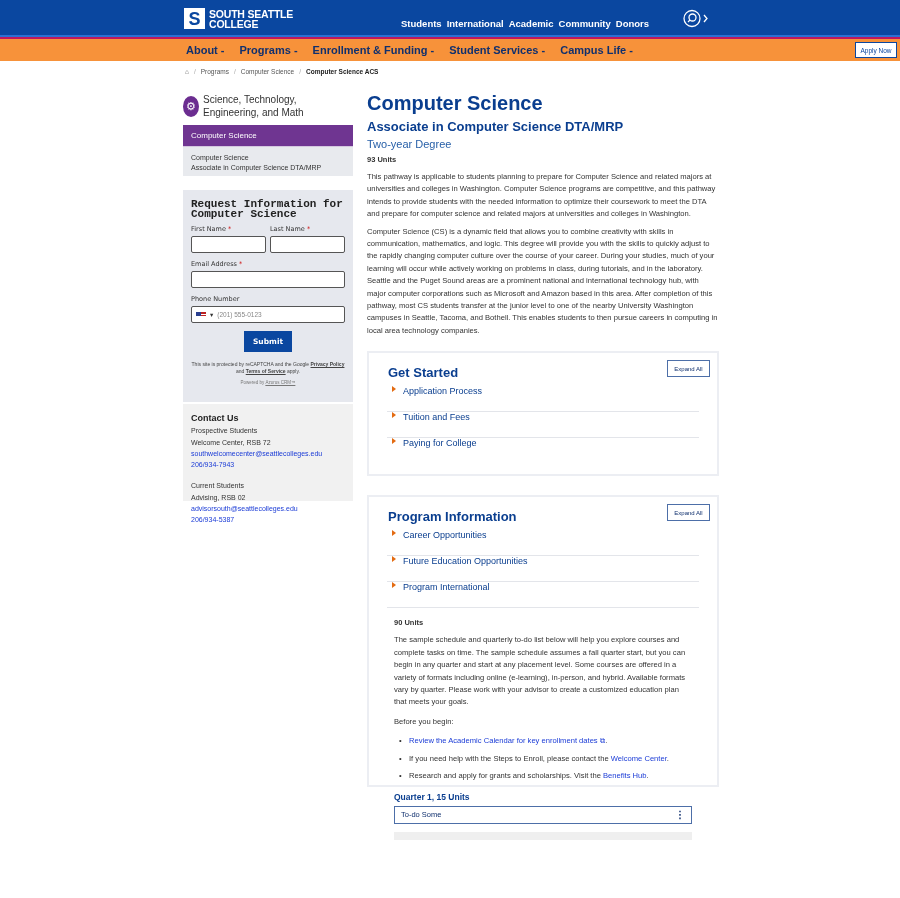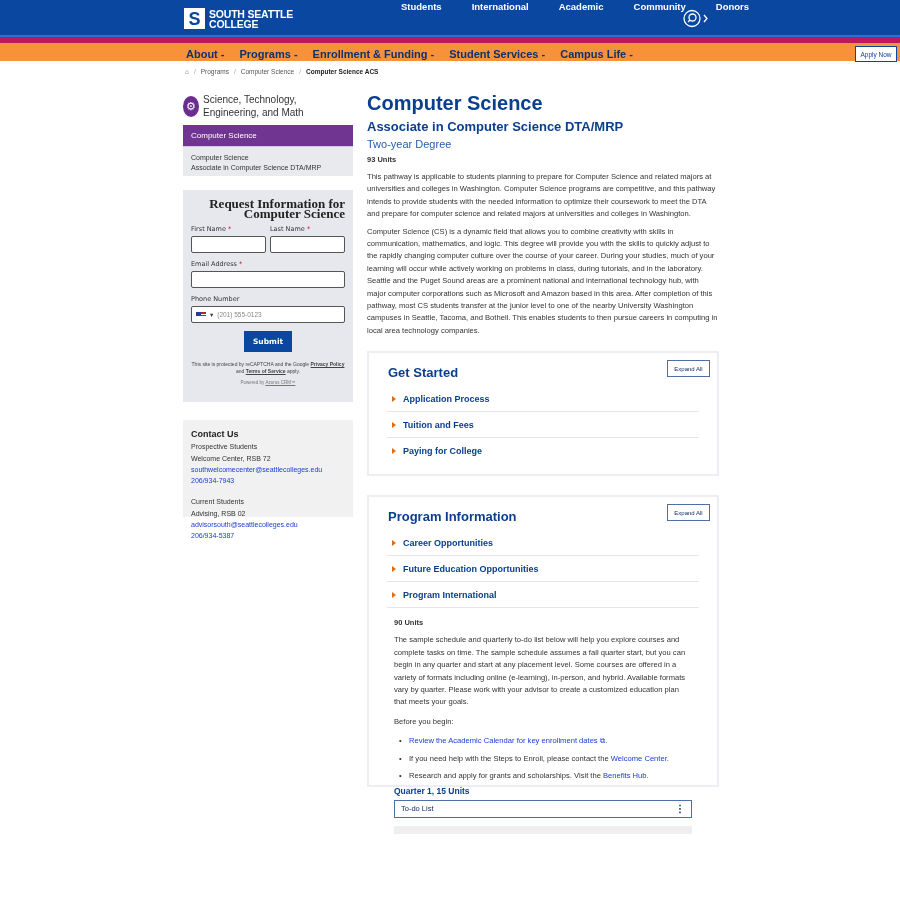--- a/index.html
+++ b/index.html
@@ -3,74 +3,74 @@
 <meta charset="utf-8">
 <style>
 *{box-sizing:border-box;margin:0;padding:0}
 body{width:900px;height:898px;overflow:hidden;background:#fff;font-family:"Liberation Sans",sans-serif;color:#333;font-size:8px}
 a{text-decoration:none}
 .topbar{height:37px;background:#0a47a0;position:relative;border-bottom:2px solid #2c6fd1}
 .logo{position:absolute;left:184px;top:8px;display:flex;align-items:center;gap:4px}
 .logo-mark{width:21px;height:21px;background:#fff;display:flex;align-items:center;justify-content:center}
 .logo-mark span{color:#0a47a0;font-weight:bold;font-size:18px;line-height:1}
 .logo-text{color:#fff;font-weight:bold;font-size:10.5px;line-height:10px;letter-spacing:-.2px}
-.topnav{position:absolute;left:401px;top:1px;display:flex;gap:30px}
+.topnav{position:absolute;left:401px;top:18px;display:flex;gap:5px}
 .topnav a{color:#fff;font-size:9.5px;font-weight:bold}
 .search-btn{position:absolute;left:683px;top:9px;width:27px;height:19px;display:flex;align-items:center;color:#fff}
-.orangebar{height:24px;background:#f7923a;position:relative;border-top:6px solid #be185d}
+.orangebar{height:24px;background:#f7923a;position:relative;border-top:2px solid #be185d}
 .mainnav{position:absolute;left:186px;top:5px;display:flex;gap:15px}
 .mainnav a{color:#10306e;font-size:11px;font-weight:bold}
 .apply-btn{position:absolute;left:855px;top:3px;width:42px;height:16px;background:#fff;border:1px solid #0a47a0;font-size:6.5px;color:#0a47a0;display:flex;align-items:center;justify-content:center}
 .breadcrumb{position:absolute;left:185px;top:68px;display:flex;gap:5px;font-size:6.5px;color:#555;align-items:center}
 .breadcrumb .sep{color:#aaa}
 .breadcrumb .cur{color:#222;font-weight:bold}
 .sidebar{position:absolute;left:183px;top:93px;width:170px}
 .dept{display:flex;gap:4px;align-items:flex-start;margin-bottom:6px}
 .dept-icon{width:21px;height:21px;border-radius:50%;background:#6b2d90;color:#fff;font-size:11px;display:flex;align-items:center;justify-content:center;margin-top:3px}
 .dept-name{font-size:10px;color:#333;line-height:13px}
 .side-active{background:#6f3591;color:#fff;font-size:8px;padding:6px 8px;height:21px}
 .side-sub{background:#e8eaee;font-size:7px;color:#333;padding:6px 8px;line-height:10px;height:30px;border-top:1px solid #d4c7df}
 .form-box{margin-top:14px;background:#e6e8ee;padding:9px 8px;height:212px}
-.form-title{font-family:Liberation Serif, serif;font-weight:bold;font-size:13px;text-align:right;color:#222;line-height:10px;margin-bottom:6px}
+.form-title{font-family:Liberation Mono, monospace;font-weight:bold;font-size:11px;text-align:left;color:#222;line-height:10px;margin-bottom:6px}
 .lbl{font-family:"DejaVu Sans",sans-serif;font-size:6.5px;color:#333;margin-bottom:3px}
 .req{color:#c00}
 .inp{height:17px;background:#fff;border:1px solid #555;border-radius:2px}
 .row2{display:flex;gap:4px}
 .row2>div{flex:1}
 .phone{display:flex;align-items:center;gap:4px;padding-left:4px;font-size:6.5px;color:#888}
 .flag{width:10px;height:6px;background:linear-gradient(#b22 0 33%,#fff 33% 50%,#b22 50% 66%,#fff 66%);position:relative}
 .flag:before{content:"";position:absolute;left:0;top:0;width:5px;height:4px;background:#2a3f8f}
 .submit{display:block;margin:8px auto 0;width:48px;height:21px;background:#0a47a0;color:#fff;font-family:"DejaVu Sans",sans-serif;font-weight:bold;font-size:7.5px;border:none}
 .recap{font-size:5px;color:#444;text-align:center;margin-top:9px;line-height:7px}
 .recap u{font-weight:bold}
 .powered{font-size:4.5px;color:#777;text-align:center;margin-top:5px}
-.contact{margin-top:18px;background:#f1f1f1;padding:9px 8px;height:97px;font-size:7px;line-height:11.3px}
+.contact{margin-top:2px;background:#f1f1f1;padding:9px 8px;height:97px;font-size:7px;line-height:11.3px}
 .contact h4{font-size:9px;color:#222;margin-bottom:1px}
 .contact a{color:#1a3bd6}
 .main{position:absolute;left:367px;top:90px;width:352px}
 h1{font-size:20px;color:#0a3e8f;font-weight:bold;line-height:26px}
 h2{font-size:13px;color:#0a3e8f;font-weight:bold;margin-top:3px}
 .deg{font-size:11px;color:#2860a8;margin-top:4px}
 .units{font-size:7.5px;font-weight:bold;margin-top:5px;color:#333}
 p{font-size:7.6px;line-height:12.4px;color:#333;margin-top:7px}
 .panel{border:2px solid #eceef3;padding:6px 18px 10px;margin-top:13px;position:relative}
 .panel h3{font-size:13px;color:#0a3e8f;font-weight:bold;margin:6px 0 6px 1px}
 .expand{position:absolute;right:7px;top:7px;width:43px;height:17px;border:1px solid #4d6fa8;font-size:6px;color:#10306e;display:flex;align-items:center;justify-content:center;background:#fff}
-.acc{height:26px;display:flex;align-items:center;padding-left:5px;font-size:9px;font-weight:bold;color:#0a3e8f;border-bottom:1px solid #e3e5ea}
+.acc{height:26px;display:flex;padding-left:5px;font-size:9px;font-weight:normal;color:#0a3e8f;border-bottom:1px solid #e3e5ea}
 .acc:last-child{border-bottom:none}
 .tri{width:0;height:0;border-top:3px solid transparent;border-bottom:3px solid transparent;border-left:4px solid #e36b12;margin-right:7px}
 .acc.open{background:#e5e7ec;color:#222;border-bottom:none}
 .tri-down{width:0;height:0;border-left:3px solid transparent;border-right:3px solid transparent;border-top:4px solid #222;margin-right:5px}
 .body{padding:10px 7px 0}
 .body p{margin-top:7px}
 .body ul{list-style:none;margin-top:4px}
 .body li{font-size:7.6px;color:#333;line-height:17.5px;position:relative;padding-left:15px}
 .body li:before{content:"•";position:absolute;left:5px}
 .body a{color:#1a3bd6}
-.q1{font-size:8.5px;font-weight:bold;color:#0a3e8f;margin-top:1px}
+.q1{font-size:8.5px;font-weight:bold;color:#0a3e8f;margin-top:7px}
 .todo{margin-top:4px;height:18px;border:1px solid #4d6fa8;display:flex;align-items:center;justify-content:space-between;padding:0 6px;font-size:7.5px;color:#10306e}
 .todo .dots{font-weight:bold;font-size:10px}
 .gray-strip{margin-top:8px;height:8px;background:#efefef}
 </style>
 </head>
 <body>
 
 <div class="topbar">
   <div class="logo">
     <div class="logo-mark">
@@ -215,19 +215,19 @@
       <div class="units" style="margin-top:0">90 Units</div>
       <p>The sample schedule and quarterly to-do list below will help you explore courses and complete tasks on time. The sample schedule assumes a fall quarter start, but you can begin in any quarter and start at any placement level. Some courses are offered in a variety of formats including online (e-learning), in-person, and hybrid. Available formats vary by quarter. Please work with your advisor to create a customized education plan that meets your goals.</p>
       <p>Before you begin:</p>
       <ul>
         <li><a href="#"><span>Review the Academic Calendar for key enrollment dates</span> <span>⧉</span></a>.</li>
         <li><span>If you need help with the Steps to Enroll, please contact the </span><a href="#">Welcome Center</a>.</li>
         <li><span>Research and apply for grants and scholarships. Visit the </span><a href="#">Benefits Hub</a>.</li>
       </ul>
       <div class="q1">Quarter 1, 15 Units</div>
       <div class="todo">
-        <span>To-do List</span>
+        <span>To-do Some</span>
         <span class="dots">⋮</span>
       </div>
       <div class="gray-strip"></div>
     </div>
   </section>
 </main>
 
 </body></html>

